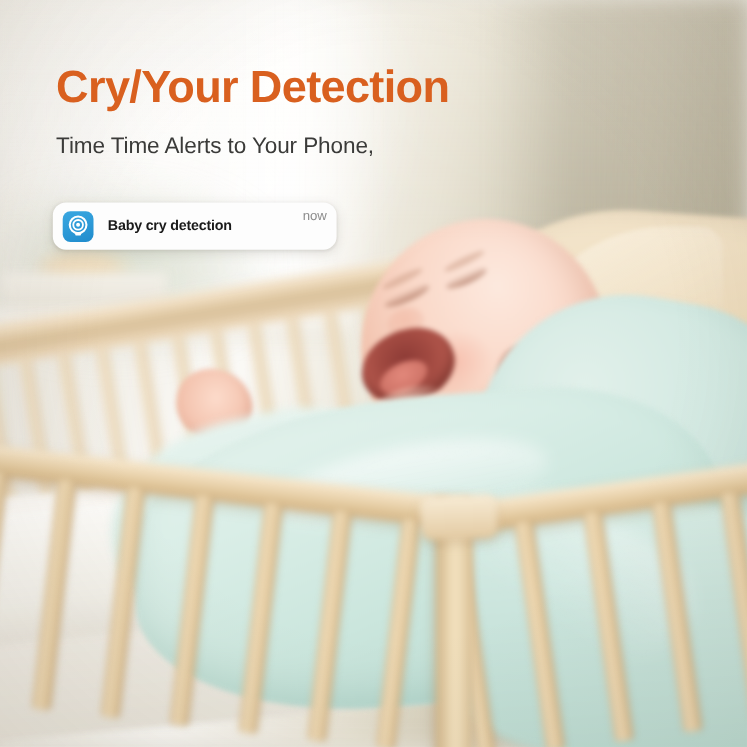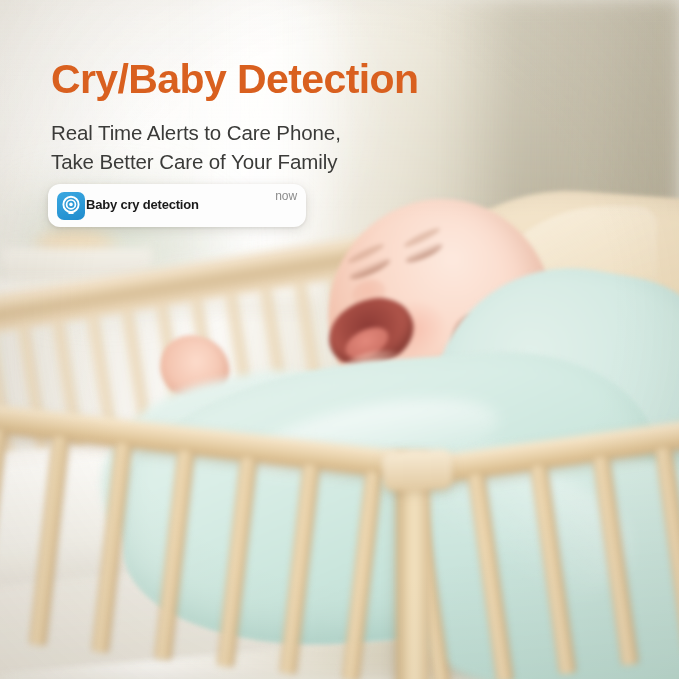--- a/index.html
+++ b/index.html
@@ -562,21 +562,21 @@
     height: 28px;
     border-radius: 7px;
     background: linear-gradient(160deg, #3aa7e0 0%, #2e9bd8 48%, #1f8bcc 100%);
     position: relative;
     overflow: hidden;
   }
   .notif-icon svg { display: block; }
   .notif-text {
     flex: 1 1 auto;
     min-width: 0;
-    margin-left: 1px;
+    margin-left: 13px;
     display: flex;
     flex-direction: column;
     justify-content: center;
   }
   .notif-title {
     font-size: 13px;
     font-weight: bold;
     color: #1a1a1a;
     line-height: 1.25;
     letter-spacing: -0.2px;
@@ -698,25 +698,24 @@
     </div>
     <div class="corner-post blur-fore"></div>
     <div class="corner-cap blur-fore"></div>
 
     <div class="warm-veil"></div>
     <div class="vignette"></div>
   </div>
 
   <div class="overlay">
 
-    <div class="headline">Cry/Baby Detection</div>
+    <div class="headline">Cry/Your Detection</div>
 
     <div class="subhead">
-      <div>Real Time Alerts to Care Phone,</div>
-      <div>Take Better Care of Your Family</div>
+      <div>Time Time Alerts to Your Phone,</div>
     </div>
 
     <div class="notif">
 
       <div class="notif-icon">
         <svg width="28" height="28" viewBox="0 0 28 28" aria-hidden="true">
           <circle cx="14" cy="12.4" r="7.6" fill="none" stroke="#ffffff" stroke-width="1.9"></circle>
           <circle cx="14" cy="12.4" r="4.4" fill="none" stroke="#ffffff" stroke-width="1.7"></circle>
           <circle cx="14" cy="12.4" r="1.8" fill="#ffffff"></circle>
           <rect x="11.4" y="20.1" width="5.2" height="2.0" rx="0.7" fill="#ffffff"></rect>

